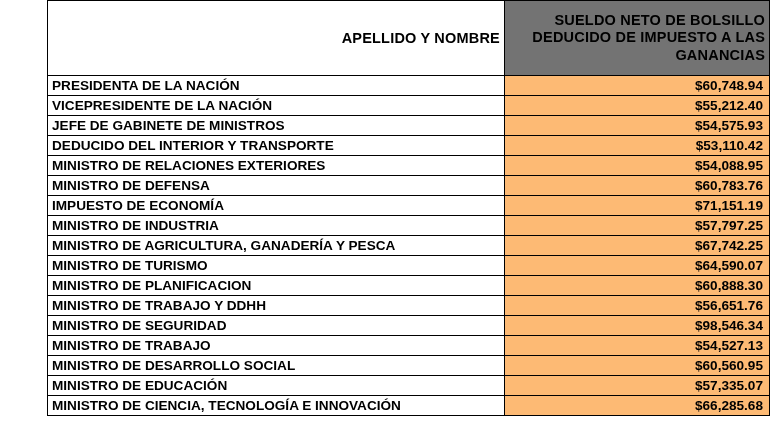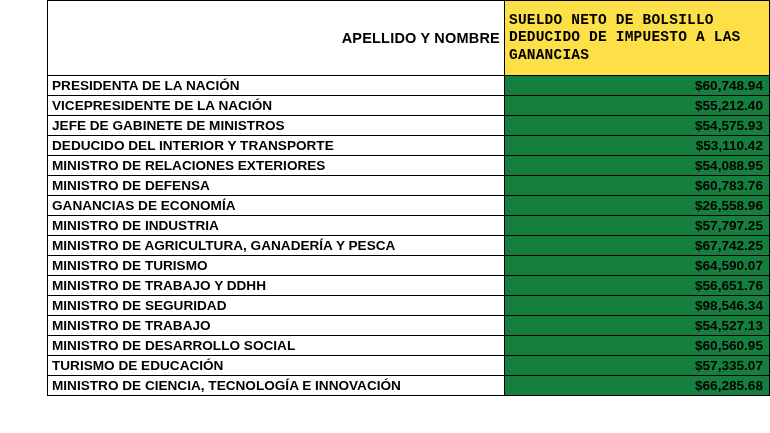--- a/index.html
+++ b/index.html
@@ -37,42 +37,41 @@
     letter-spacing: 0.2px;
     padding: 3px 4px;
     vertical-align: middle;
   }
   thead th.head-name {
     background: #ffffff;
     text-align: right;
     height: 68px;
   }
   thead th.head-amount {
-    background: #fde047;
-    text-align: left;
+    background: #737373;
+    text-align: right;
     line-height: 1.18;
     height: 68px;
-    font-family: Liberation Mono, monospace;
   }
   tbody td {
     border: 1px solid #000000;
     font-size: 13.6px;
     font-weight: bold;
     color: #000000;
     height: 18px;
     padding: 0px 4px 1px 4px;
     white-space: nowrap;
     overflow: hidden;
   }
   tbody td.cell-name {
     background: #ffffff;
     text-align: left;
   }
   tbody td.cell-amount {
-    background: #15803d;
+    background: #fdba74;
     text-align: right;
     padding-right: 6px;
   }
 </style>
 </head>
 <body>
 
 <div class="sheet">
   <table class="salary-table">
     <colgroup>
@@ -104,53 +103,57 @@
         </tr>
         <tr>
           <td class="cell-name">MINISTRO DE RELACIONES EXTERIORES</td>
           <td class="cell-amount">$54,088.95</td>
         </tr>
         <tr>
           <td class="cell-name">MINISTRO DE DEFENSA</td>
           <td class="cell-amount">$60,783.76</td>
         </tr>
         <tr>
-          <td class="cell-name">GANANCIAS DE ECONOMÍA</td>
-          <td class="cell-amount">$26,558.96</td>
+          <td class="cell-name">IMPUESTO DE ECONOMÍA</td>
+          <td class="cell-amount">$71,151.19</td>
         </tr>
         <tr>
           <td class="cell-name">MINISTRO DE INDUSTRIA</td>
           <td class="cell-amount">$57,797.25</td>
         </tr>
         <tr>
           <td class="cell-name">MINISTRO DE AGRICULTURA,  GANADERÍA Y PESCA</td>
           <td class="cell-amount">$67,742.25</td>
         </tr>
         <tr>
           <td class="cell-name">MINISTRO DE TURISMO</td>
           <td class="cell-amount">$64,590.07</td>
+        </tr>
+        <tr>
+          <td class="cell-name">MINISTRO DE PLANIFICACION</td>
+          <td class="cell-amount">$60,888.30</td>
         </tr>
         <tr>
           <td class="cell-name">MINISTRO DE TRABAJO Y DDHH</td>
           <td class="cell-amount">$56,651.76</td>
         </tr>
         <tr>
           <td class="cell-name">MINISTRO DE SEGURIDAD</td>
           <td class="cell-amount">$98,546.34</td>
         </tr>
         <tr>
           <td class="cell-name">MINISTRO DE TRABAJO</td>
           <td class="cell-amount">$54,527.13</td>
         </tr>
         <tr>
           <td class="cell-name">MINISTRO DE DESARROLLO SOCIAL</td>
           <td class="cell-amount">$60,560.95</td>
         </tr>
         <tr>
-          <td class="cell-name">TURISMO DE EDUCACIÓN</td>
+          <td class="cell-name">MINISTRO DE EDUCACIÓN</td>
           <td class="cell-amount">$57,335.07</td>
         </tr>
         <tr>
           <td class="cell-name">MINISTRO DE CIENCIA, TECNOLOGÍA E INNOVACIÓN</td>
           <td class="cell-amount">$66,285.68</td>
         </tr>
       </tbody>
   </table>
 </div>
 

